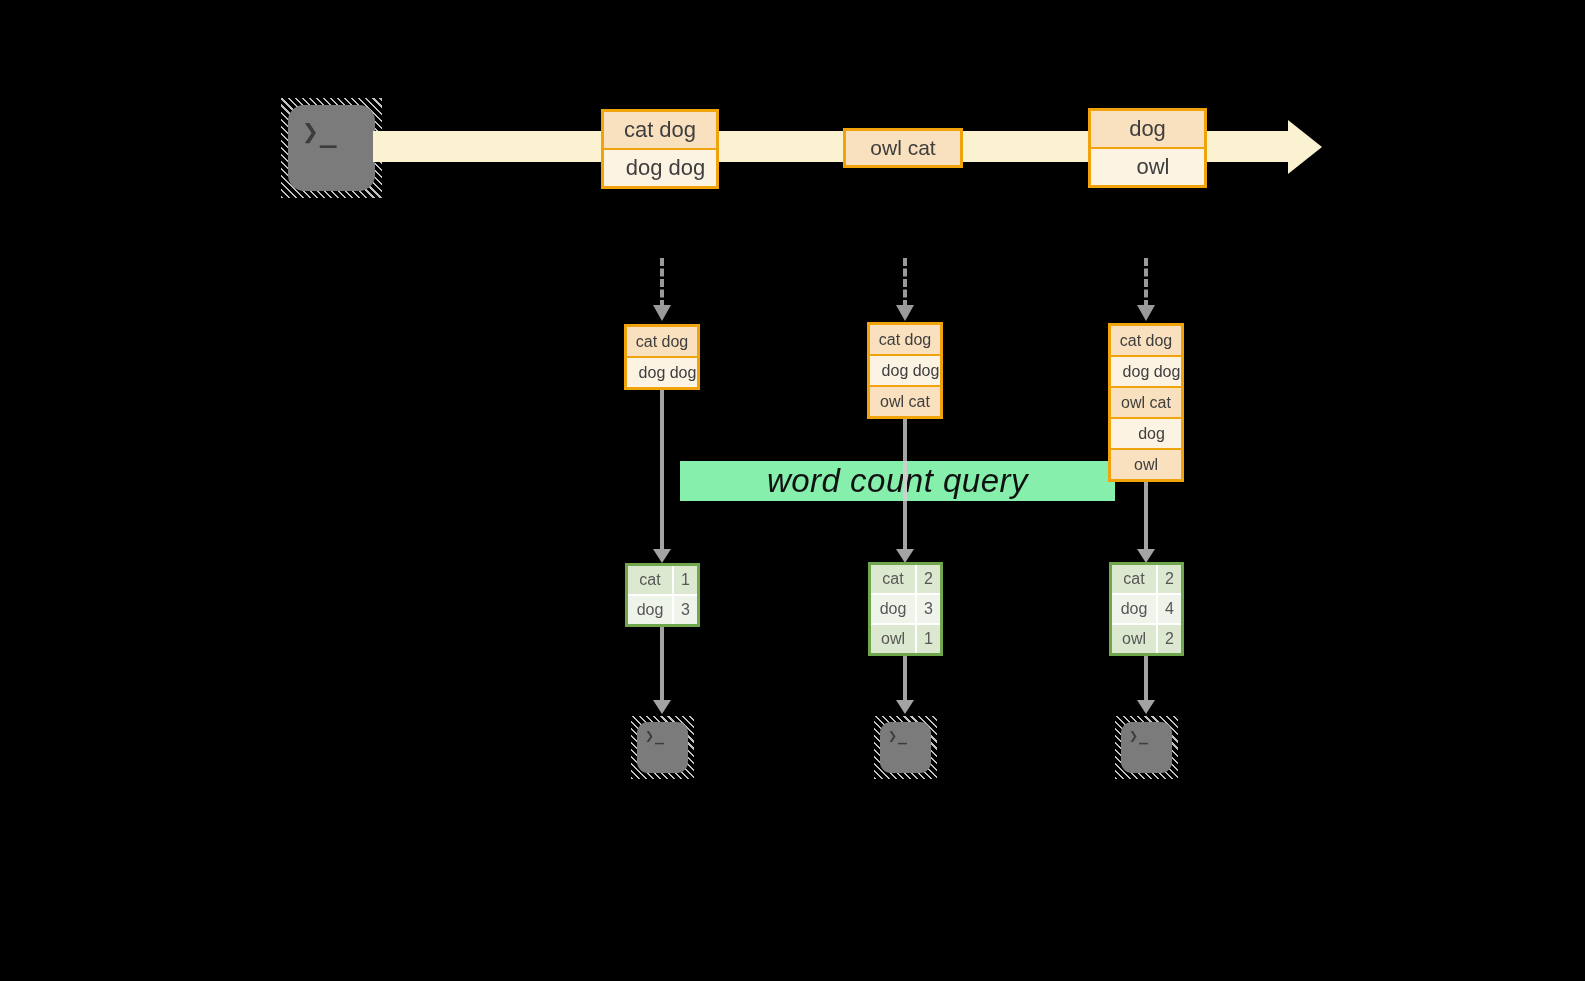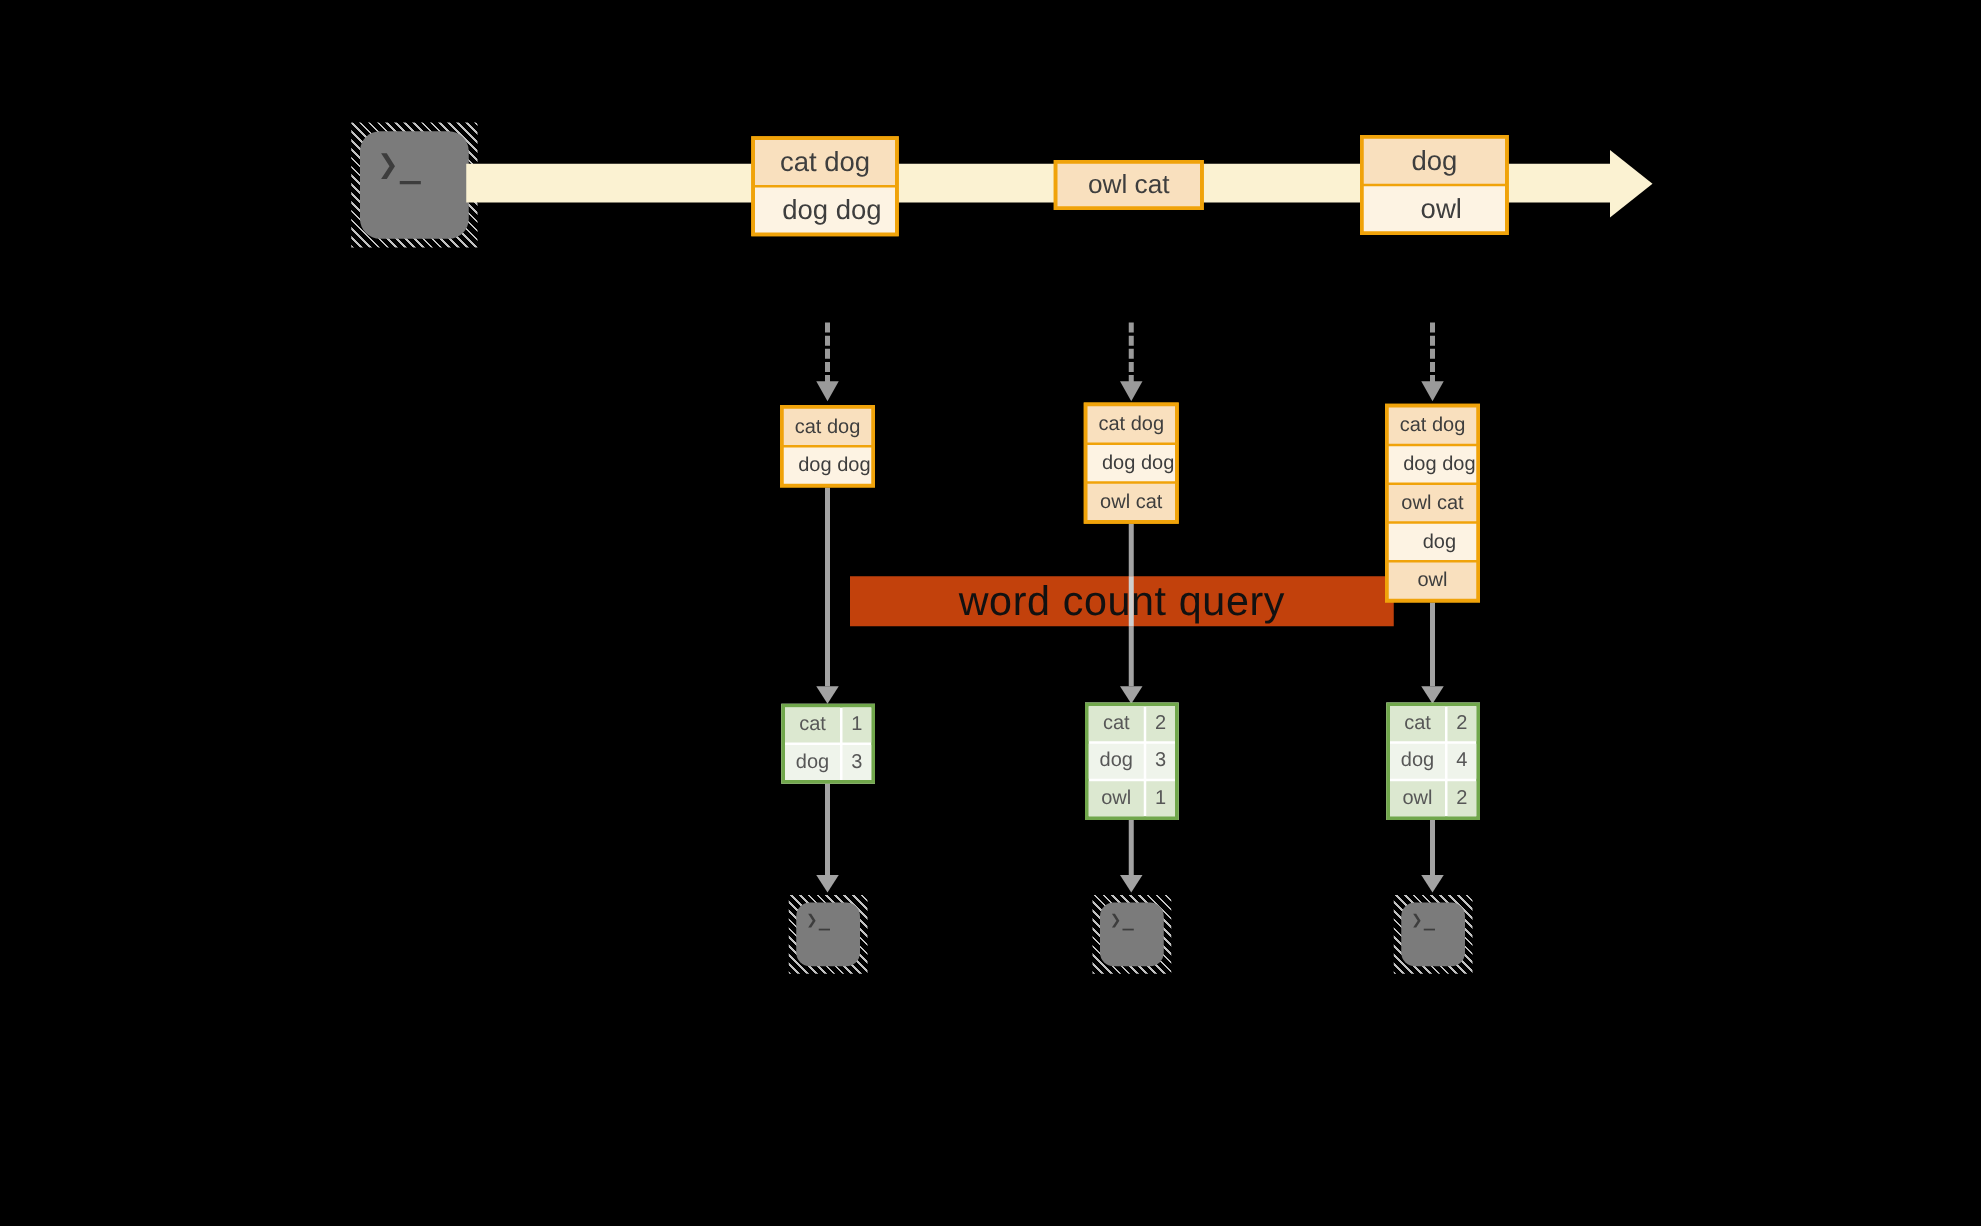--- a/index.html
+++ b/index.html
@@ -52,21 +52,21 @@
   
   .vline{position:absolute; width:4px; background:#a3a3a3;}
   .vdash{position:absolute; width:0; border-left:4px dashed #9a9a9a;}
   .vhead{
     position:absolute; width:0; height:0;
     border-left:9px solid transparent; border-right:9px solid transparent;
     border-top:14px solid #a3a3a3;
   }
   .vhead.dashcol{border-top-color:#9a9a9a; border-top-width:16px;}
   
-  .qband{position:absolute; background:#c2410c; z-index:5;}
+  .qband{position:absolute; background:#86efac; z-index:5;font-style:italic;}
   .qtext{
     width:100%; height:100%; display:flex; align-items:center; justify-content:center;
     font-size:33px; font-weight:300; color:#111111; letter-spacing:0.5px;
   }
   .qcross{position:absolute; background:#cfcfcf; z-index:6;}
   .obox,.gtable{z-index:7;}
 </style>
 </head>
 <body>
 

